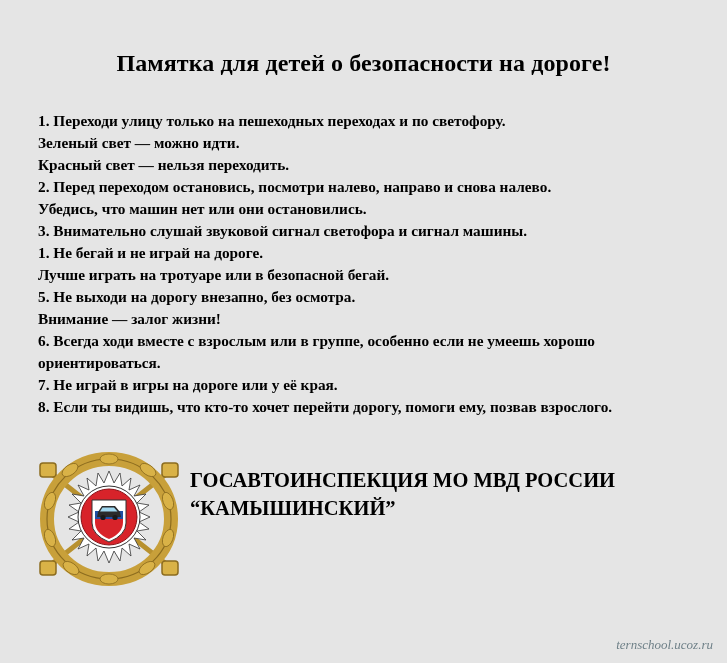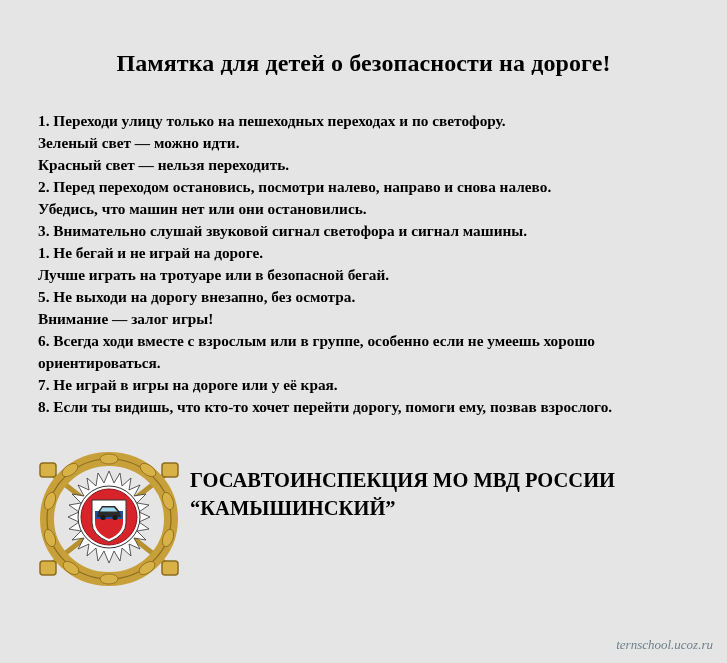--- a/index.html
+++ b/index.html
@@ -87,21 +87,21 @@
   <div class="rules">
     <div class="rule-line">1. Переходи улицу только на пешеходных переходах и по светофору.</div>
     <div class="rule-line">Зеленый свет — можно идти.</div>
     <div class="rule-line">Красный свет — нельзя переходить.</div>
     <div class="rule-line">2. Перед переходом остановись, посмотри налево, направо и снова налево.</div>
     <div class="rule-line">Убедись, что машин нет или они остановились.</div>
     <div class="rule-line">3. Внимательно слушай звуковой сигнал светофора и сигнал машины.</div>
     <div class="rule-line">1. Не бегай и не играй на дороге.</div>
     <div class="rule-line">Лучше играть на тротуаре или в безопасной бегай.</div>
     <div class="rule-line">5. Не выходи на дорогу внезапно, без осмотра.</div>
-    <div class="rule-line">Внимание — залог игры!</div>
+    <div class="rule-line">Внимание — залог жизни!</div>
     <div class="rule-line wrap">6. Всегда ходи вместе с взрослым или в группе, особенно если не умеешь хорошо ориентироваться.</div>
     <div class="rule-line">7. Не играй в игры на дороге или у её края.</div>
     <div class="rule-line">8. Если ты видишь, что кто-то хочет перейти дорогу, помоги ему, позвав взрослого.</div>
   </div>
 
   <div class="emblem-wrap">
     <svg width="166" height="152" viewBox="0 0 166 152" xmlns="http://www.w3.org/2000/svg">
 
       <g stroke="#b8912f" stroke-width="5" stroke-linecap="round">
         <line x1="22" y1="28" x2="144" y2="124"></line>

